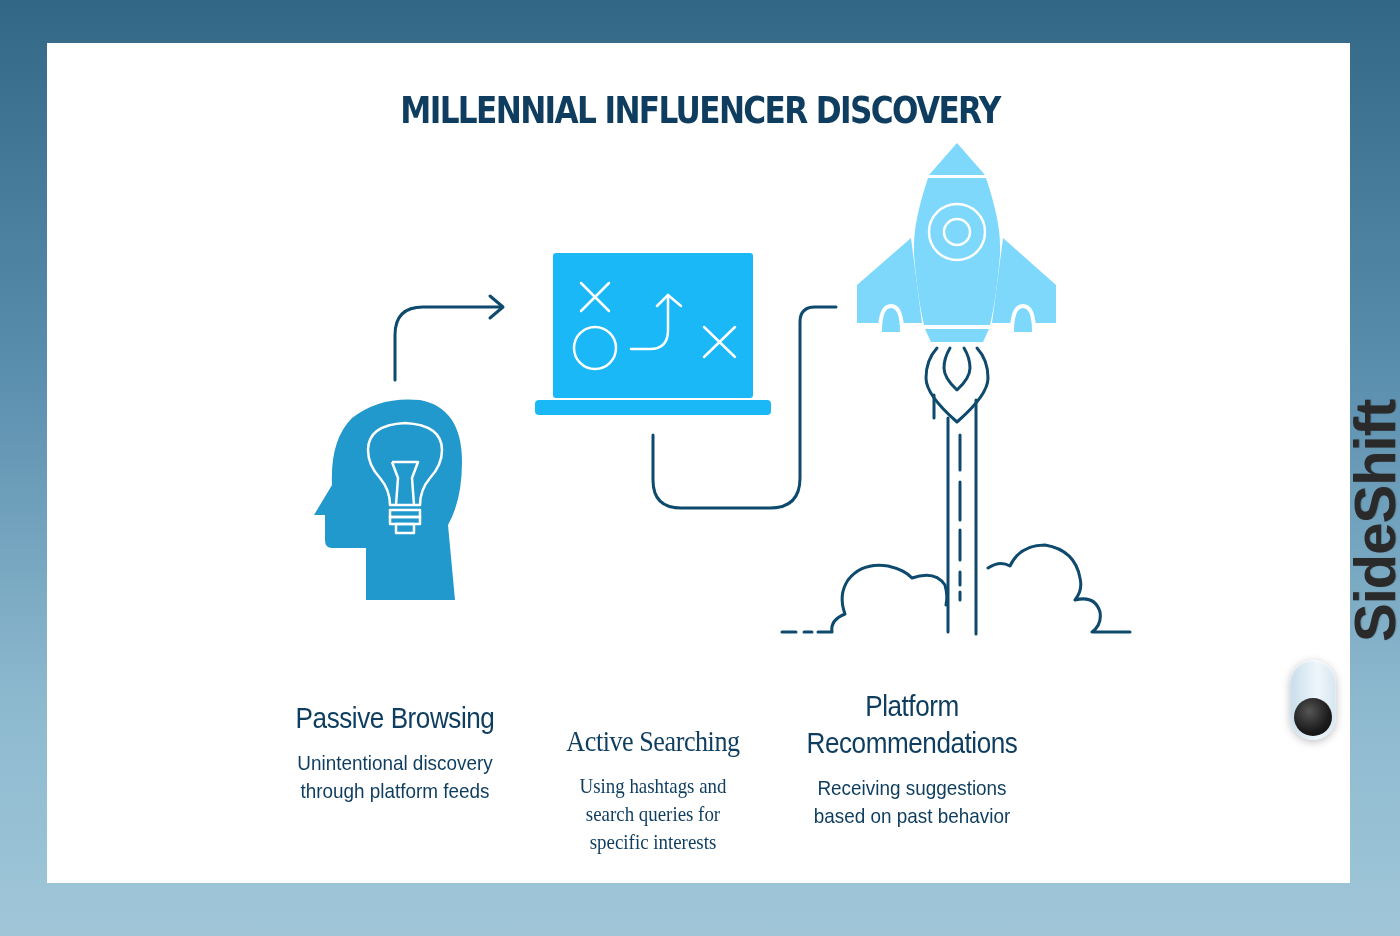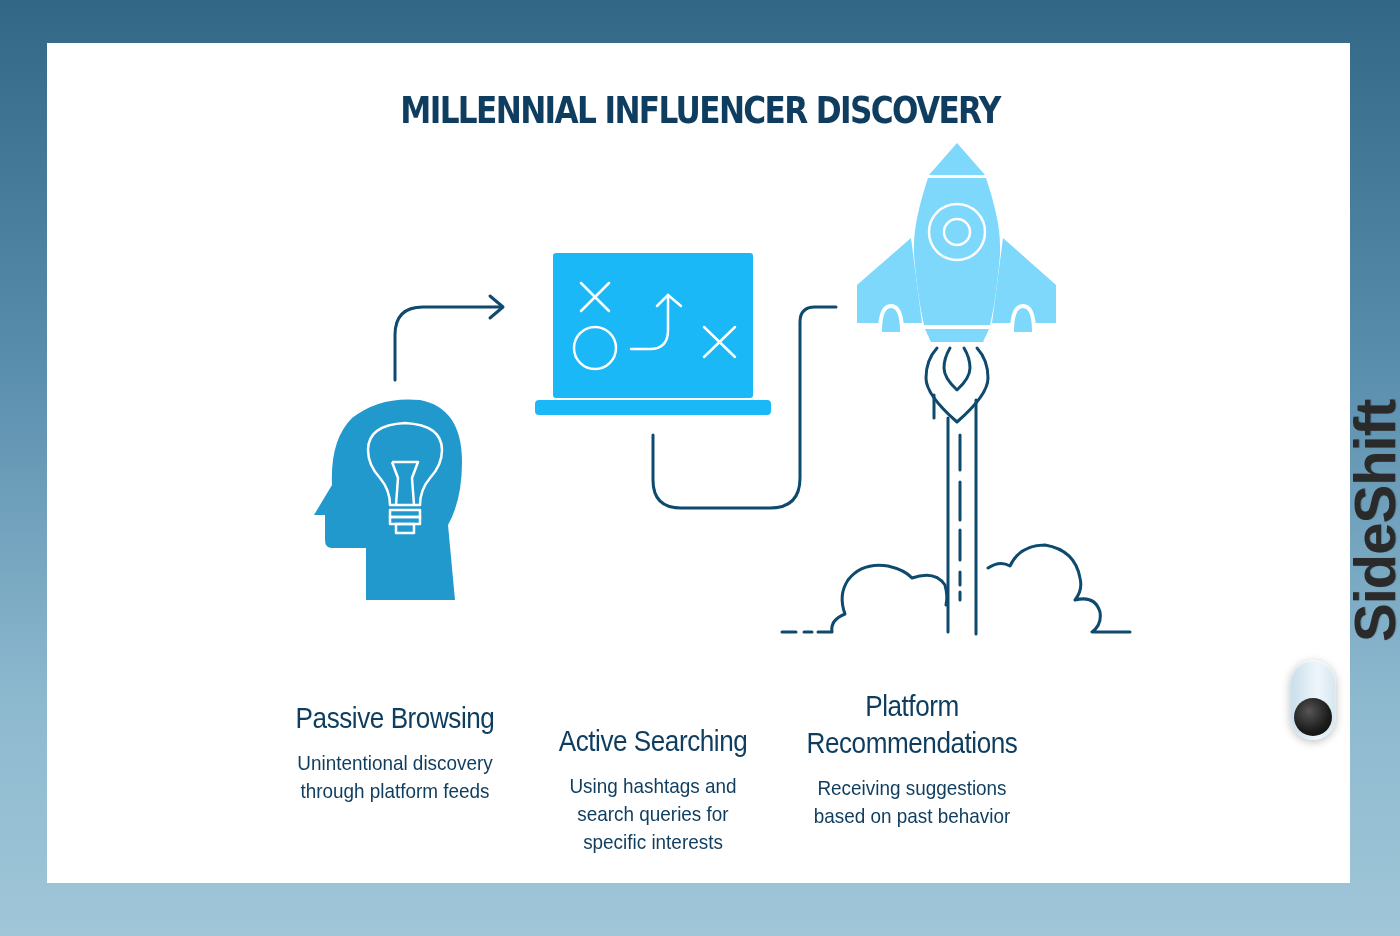--- a/index.html
+++ b/index.html
@@ -113,21 +113,21 @@
 </svg>
 
 <div class="label" style="left:268px; top:700px; width:254px;">
   <div class="h">Passive Browsing</div>
   <div class="d">
     <div>Unintentional discovery</div>
     <div>through platform feeds</div>
   </div>
 </div>
 
-<div class="label" style="left:528px; top:723px; width:250px;">
+<div class="label" style="left:528px; top:723px; width:250px;font-family:Liberation Serif, serif;">
   <div class="h">Active Searching</div>
   <div class="d">
     <div>Using hashtags and</div>
     <div>search queries for</div>
     <div>specific interests</div>
   </div>
 </div>
 
 <div class="label" style="left:778px; top:688px; width:268px;">
   <div class="h">

